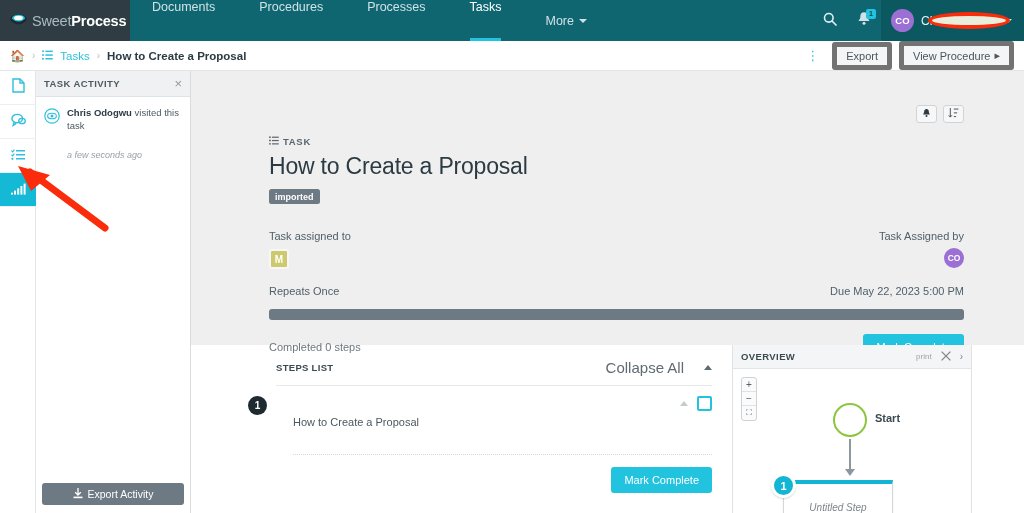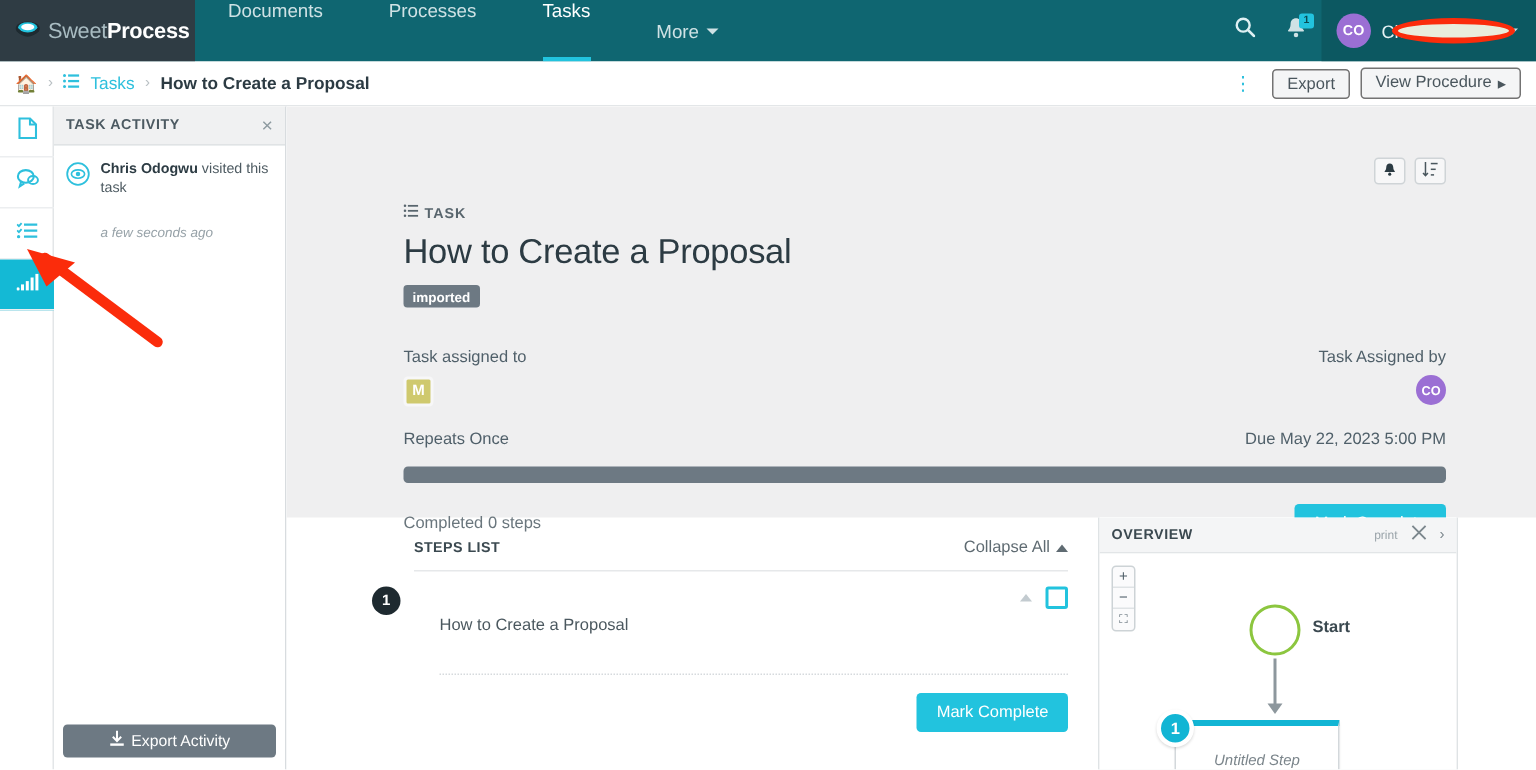--- a/index.html
+++ b/index.html
@@ -85,23 +85,23 @@
   .crumb-link { color: #2ec0dd; cursor: pointer; }
   .crumb-sep { color: #b9c0c4; font-size: 10px; }
   .crumb-cur { color: #2c3b43; font-weight: 700; }
   .crumb-home { color: #2ec0dd; font-size: 12px; line-height: 1; }
   .crumb-listicon { color: #2ec0dd; font-size: 11px; }
 
   .crumb-right { margin-left: auto; display: flex; align-items: center; gap: 7px; }
   .kebab { color: #2ec0dd; font-size: 13px; letter-spacing: 0; padding: 0 6px;
            cursor: pointer; line-height: 1; }
   .gbtn {
-    border: 1px solid #737373; background: #f4f5f6; color: #4a565d;
+    border: 5px solid #737373; background: #f4f5f6; color: #4a565d;
     font-size: 11px; border-radius: 3px; padding: 3px 9px; cursor: pointer;
-    display: flex; align-items: flex-start; gap: 4px; white-space: nowrap;
+    display: flex; align-items: center; gap: 4px; white-space: nowrap;
   }
 
   
   .rail {
     position: absolute; top: 71px; left: 0; width: 36px; bottom: 0;
     background: #ffffff; border-right: 1px solid #e3e6e8;
   }
   .rail-btn {
     width: 36px; height: 34px; display: flex; align-items: center;
     justify-content: center; border-bottom: 1px solid #eceef0;
@@ -209,22 +209,22 @@
   .lower { display: flex; padding: 0; height: 169px; }
   .steps-col { width: 533px; padding: 14px 12px 0 85px; position: relative; }
   .steps-head {
     display: flex; align-items: center; border-bottom: 1px solid #e6e8ea;
     padding-bottom: 9px;
   }
   .steps-title {
     font-size: 9.5px; font-weight: 700; color: #3b4950; letter-spacing: 0.3px;
   }
   .collapse-all {
-    margin-left: auto; font-size: 11px; color: #5f6b72; cursor: pointer;
-    display: flex; align-items: center; gap: 4px; justify-content: center;
+    margin-left: auto; font-size: 15px; color: #5f6b72; cursor: pointer;
+    display: flex; align-items: center; gap: 20px; justify-content: center;
   }
   .chev-up {
     width: 0; height: 0; border-left: 4px solid transparent;
     border-right: 4px solid transparent; border-bottom: 5px solid #5f6b72;
   }
   .step-row { position: relative; padding-top: 14px; }
   .step-num {
     position: absolute; left: -28px; top: 10px; width: 19px; height: 19px;
     border-radius: 50%; background: #1e2a30; color: #ffffff; font-size: 10px;
     font-weight: 700; display: flex; align-items: center; justify-content: center;
@@ -326,20 +326,23 @@
         </svg>
       </span>
       <span class="logo-text">
         <span class="s1">Sweet</span><span class="s2">Process</span>
       </span>
     </div>
 
     <div class="nav-items">
       <div class="nav-item">
         <span>Documents</span>
+      </div>
+      <div class="nav-item">
+        <span>Procedures</span>
       </div>
       <div class="nav-item">
         <span>Processes</span>
       </div>
       <div class="nav-item active">
         <span>Tasks</span>
       </div>
       <div class="nav-item nav-more">
         <span>More</span>
         <span class="caret-d"></span>

